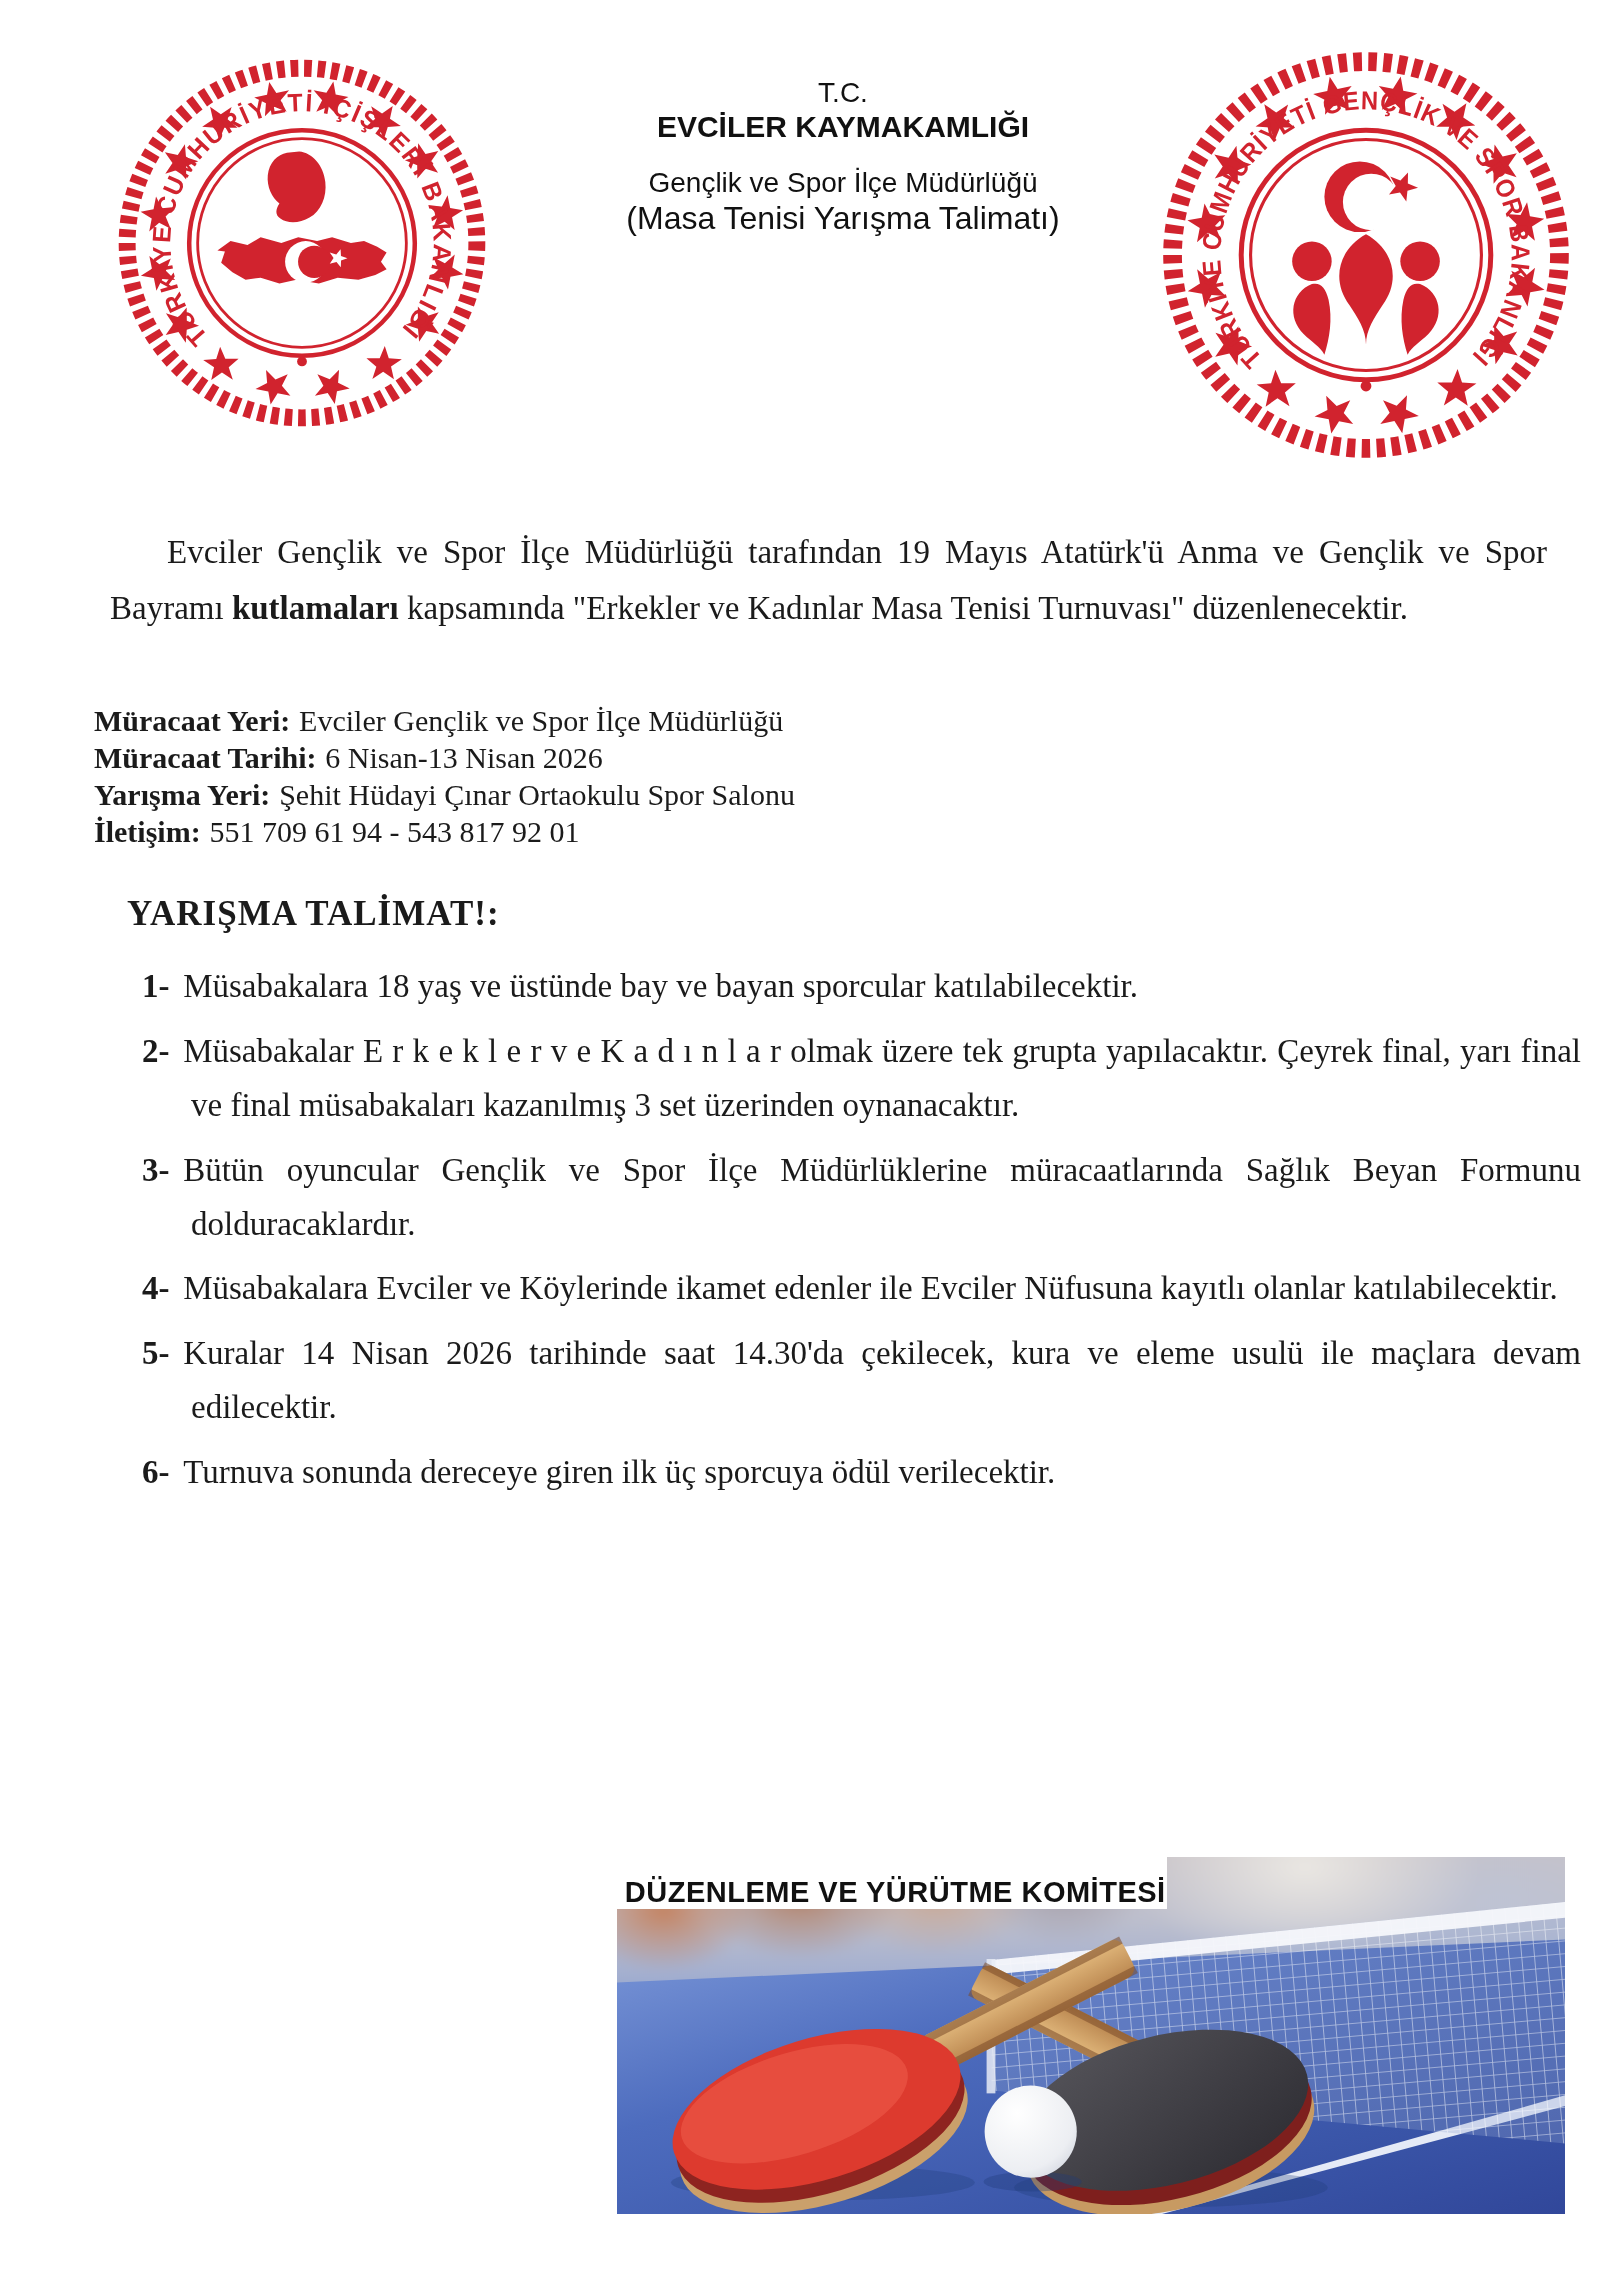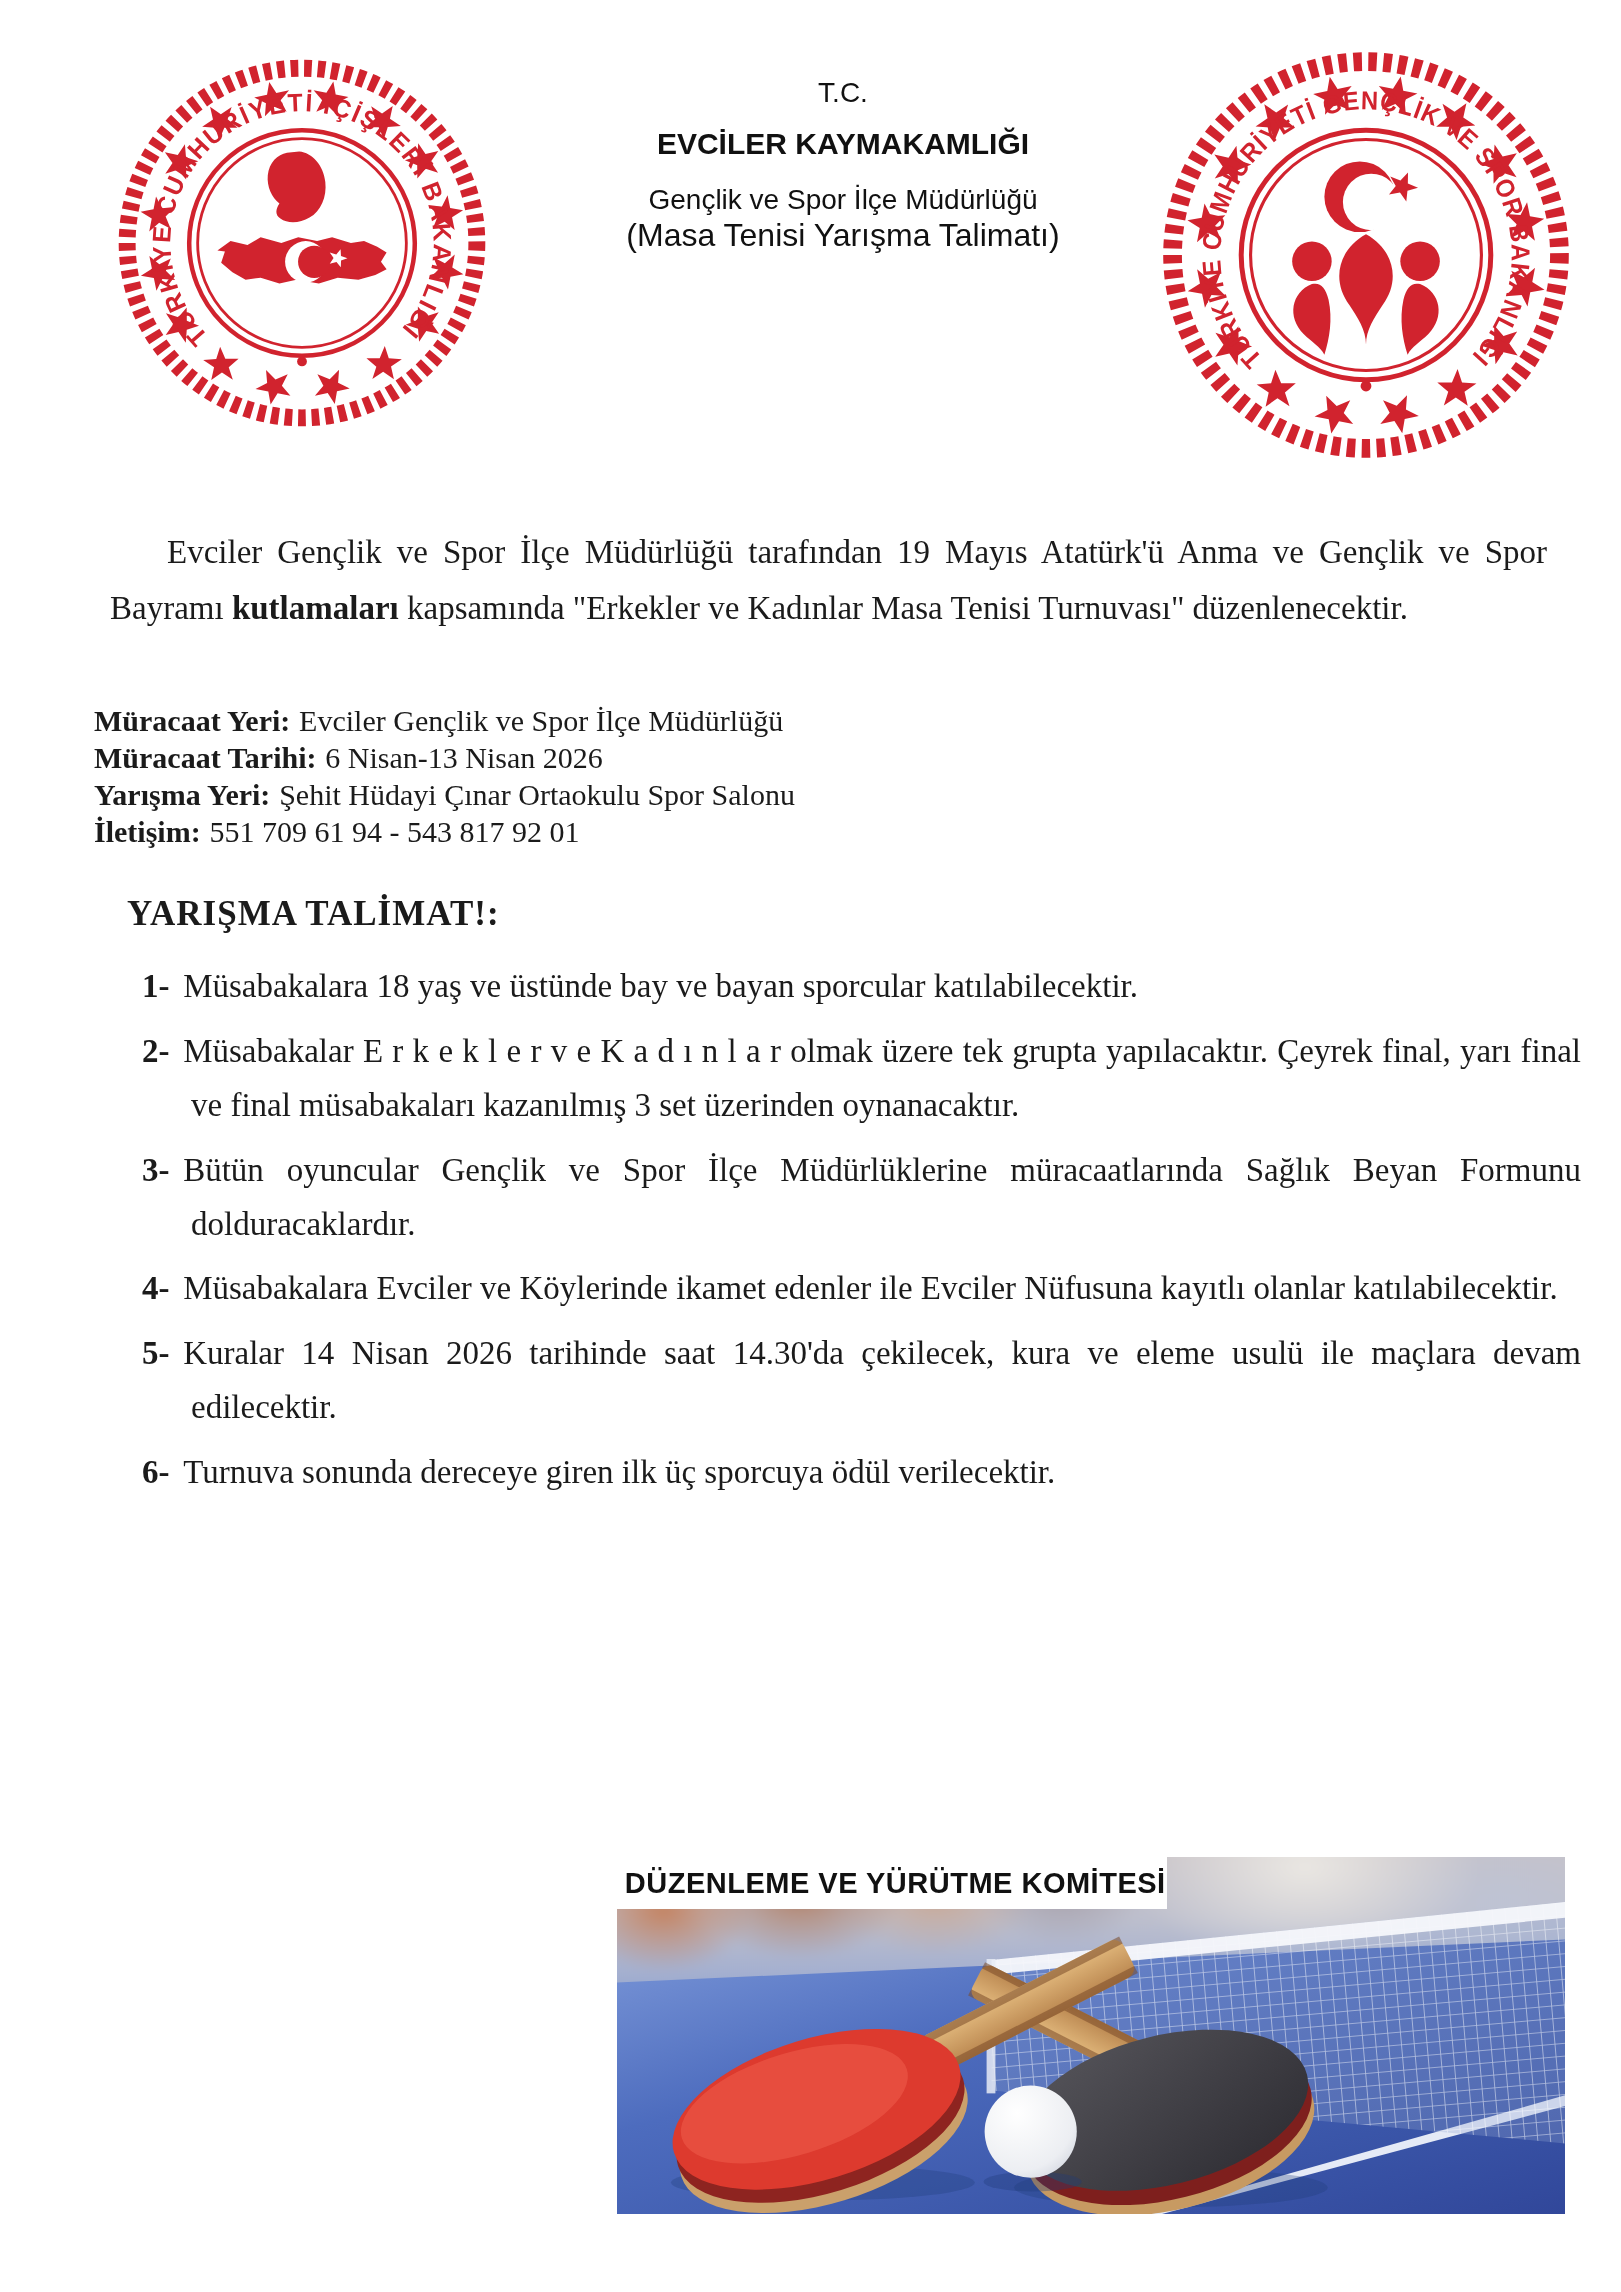--- a/index.html
+++ b/index.html
@@ -21,21 +21,21 @@
   .seal-right{left:1158px;top:47px;width:416px;height:416px;}
   .seal svg{width:100%;height:100%;display:block;}
   
   .header{
     position:absolute;left:549px;top:76px;width:588px;
     text-align:center;
     font-family:"Liberation Sans", sans-serif;
     color:#111;
   }
   .header .tc{font-size:28px;font-weight:normal;line-height:33px;}
-  .header .org{font-size:30px;font-weight:bold;line-height:35px;margin-top:17px;text-align:center;}
+  .header .org{font-size:30px;font-weight:bold;line-height:35px;margin-top:0;text-align:center;}
   .header .sub1{font-size:28px;line-height:33px;margin-top:21.6px;}
   .header .sub2{font-size:32px;line-height:33px;margin-top:3px;}
   
   .intro{
     position:absolute;left:94px;top:508px;width:1437px;
     font-size:33px;line-height:56px;
     text-indent:57px;text-align:justify;margin:16px;
   }
   .intro b{font-weight:bold;}
   
@@ -68,21 +68,21 @@
       radial-gradient(137px 78px at 34% 30%, rgba(208,152,112,.55), transparent 70%),
       radial-gradient(118px 78px at 47% 25%, rgba(150,140,150,.6), transparent 70%),
       radial-gradient(235px 137px at 72% 12%, rgba(236,233,228,.95), transparent 75%),
       radial-gradient(196px 118px at 92% 30%, rgba(190,196,214,.8), transparent 75%),
       linear-gradient(180deg,#c8c2c6 0%, #bdbfcd 40%, #a3afd0 70%, #7e93c8 100%);
     filter:blur(5.9px);
   }
   .scene{position:absolute;left:0;top:0;width:948px;height:357px;}
   .committee-label{
     position:absolute;left:0;top:0;width:550px;height:52px;
-    background:#ffffff;display:flex;align-items:center;
+    background:#ffffff;display:flex;align-items:flex-end;
     font-family:"Liberation Sans", sans-serif;
     font-weight:bold;font-size:29px;color:#111;
     padding-left:7.8px;box-sizing:border-box;
     letter-spacing:0.5px;white-space:nowrap;
   }
 </style>
 </head>
 <body>
 
 <div class="page">

